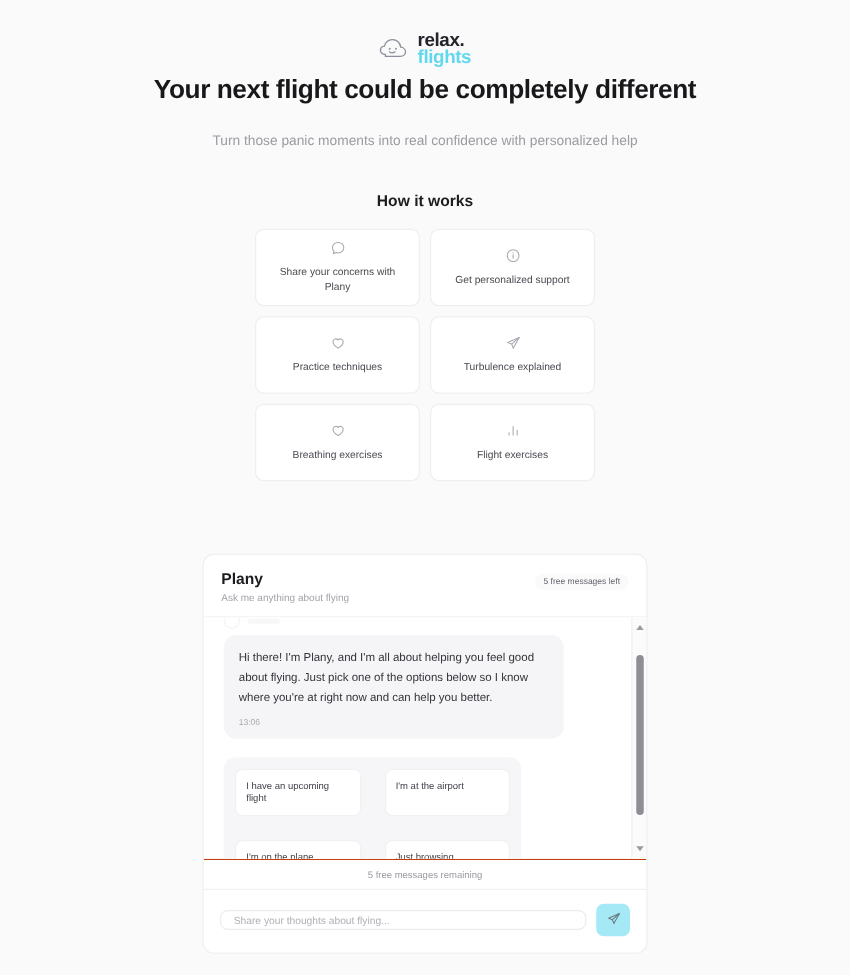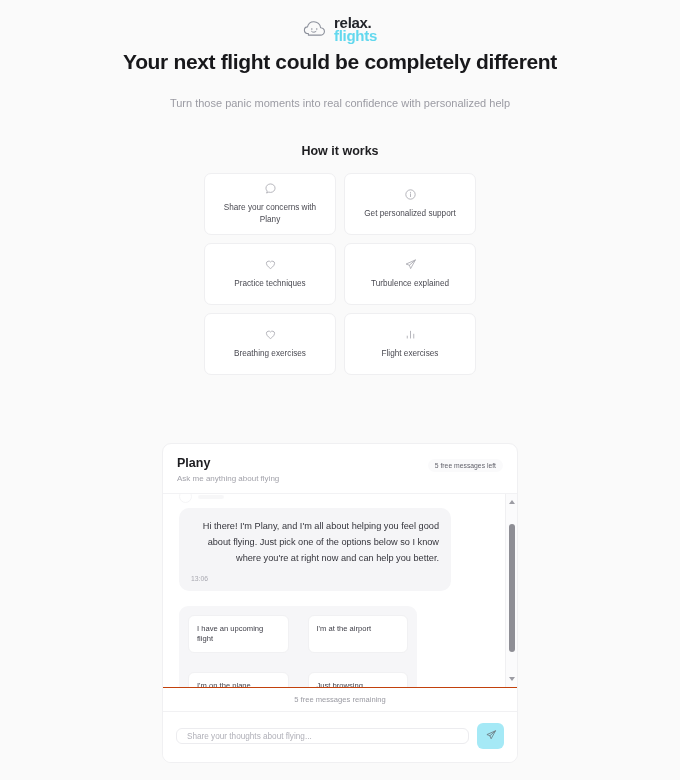--- a/index.html
+++ b/index.html
@@ -8,21 +8,21 @@
     background: #fafafa;
     font-family: "Liberation Sans", sans-serif;
     color: #1d1d1f;
     overflow: hidden;
   }
   .page { width: 680px; height: 780px; position: relative; }
 
   
   .logo-wrap {
     display: flex; align-items: center; justify-content: center;
-    gap: 5px; padding-top: 15px;
+    gap: 5px; padding-top: 25px;
   }
   .logo-mark { width: 26px; height: 22px; flex: none; }
   .logo-text { line-height: 1.0; }
   .logo-relax {
     font-size: 15px; font-weight: bold; color: #23252b;
     letter-spacing: -0.3px; display: block;
   }
   .logo-flights {
     font-size: 15px; font-weight: bold; color: #62d8ee;
     letter-spacing: -0.3px; display: block; margin-top: -2px;
@@ -94,21 +94,21 @@
     border: 1px solid #d9d9de; flex: none; margin-top: -6px;
   }
   .ghost-nm {
     width: 26px; height: 4px; background: #e3e3e7;
     border-radius: 2px; margin-top: -6px;
   }
   .bubble {
     background: #f5f5f7; border-radius: 10px;
     padding: 11px 12px 9px; width: 272px; margin-top: 3px;
   }
-  .bubble-text { font-size: 9.2px; line-height: 1.72; color: #34343b; text-align: right; }
+  .bubble-text { font-size: 9.2px; line-height: 1.72; color: #34343b; }
   .bubble-time { font-size: 6.8px; color: #a9a9b1; margin-top: 9px; }
 
   .quick {
     margin-top: 15px; background: #f6f6f8; border-radius: 9px;
     padding: 9px; width: 238px;
     display: grid; grid-template-columns: 1fr 1fr; gap: 19px;
   }
   .qbtn {
     background: #fff; border: 1px solid #f1f1f3; border-radius: 6px;
     padding: 8px 8px; font-size: 7.6px; color: #41414a;

